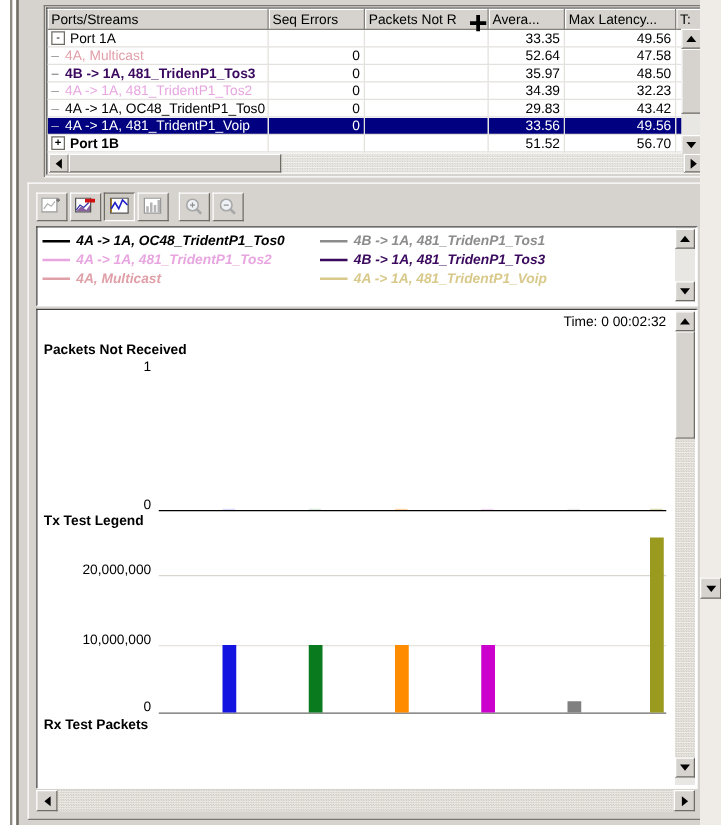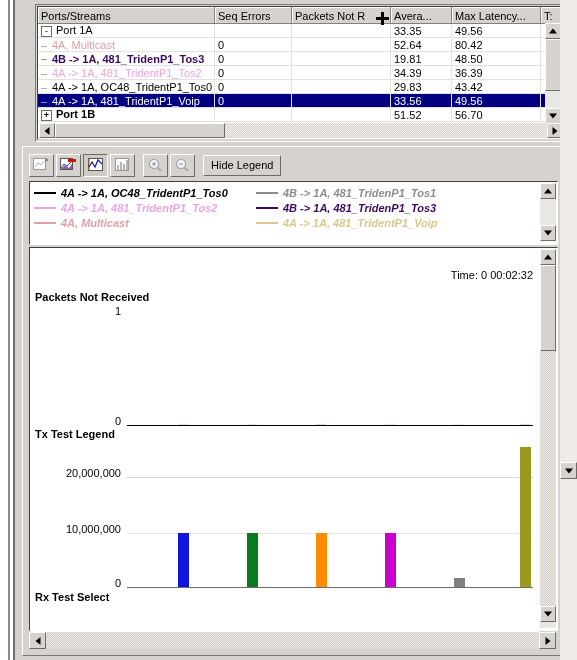--- a/index.html
+++ b/index.html
@@ -44,21 +44,21 @@
     box-shadow:inset 1px 0 0 #ffffff;
   }
   th.num{text-align:right;}
   table.grid td{
     height:13px;font-size:11px;padding:0 3px;
     border-bottom:1px solid #e3e1dd;
     border-right:1px solid #e3e1dd;
     white-space:nowrap;overflow:hidden;
     background:#ffffff;
   }
-  td.num{text-align:left;}
+  td.num{text-align:right;}
   tr.sel td{background:#000080;color:#ffffff;}
   td.shade{background:#e8e4ee;}
   .tree-toggle{
     display:inline-block;width:9px;height:9px;line-height:8px;
     border:1px solid #6f6c66;background:#ffffff;
     text-align:center;font-size:9px;vertical-align:middle;margin-right:4px;
     font-family:"Liberation Sans", sans-serif;
   }
   .dash{display:inline-block;width:11px;color:#9a9a9a;}
   .indent{padding-left:14px;}
@@ -145,21 +145,21 @@
   .lg-label{font-size:11px;font-style:italic;font-weight:bold;}
   .lg-vsb{position:absolute;right:1px;top:1px;width:16px;height:58px;background:#e9e7e3;}
 
   
   .charts-box{
     position:absolute;left:6px;top:100px;width:527px;height:382px;
     background:#ffffff;
     border-top:1px solid #404040;border-left:1px solid #404040;
     border-right:1px solid #ffffff;border-bottom:1px solid #ffffff;
   }
-  .charts-clip{position:absolute;left:1px;top:19px;width:508px;height:379px;overflow:hidden;background:#fff;}
+  .charts-clip{position:absolute;left:1px;top:2px;width:508px;height:379px;overflow:hidden;background:#fff;}
   .time-label{position:absolute;right:6px;top:2px;font-size:11px;}
   .ch-title{position:absolute;left:4px;font-size:11px;font-weight:bold;}
   .axis-lbl{position:absolute;font-size:11px;text-align:right;}
   .gridline{position:absolute;height:1px;background:#d9d5d0;}
   .axisline{position:absolute;height:1px;background:#000;}
   .bar{position:absolute;}
   .charts-vsb{position:absolute;right:1px;top:1px;width:16px;height:379px;background:#e9e7e3;}
 
   .charts-hsb{
     position:absolute;left:6px;bottom:6px;width:527px;height:17px;background:#e9e7e3;
@@ -211,44 +211,44 @@
             <td></td>
           </tr>
 
           <tr>
             <td class="indent" style="color:#e0a0a8">
               <span class="dash">–</span><span>4A, Multicast</span>
             </td>
             <td class="num">0</td>
             <td></td>
             <td class="num">52.64</td>
-            <td class="num">80.42</td>
+            <td class="num">47.58</td>
             <td></td>
           </tr>
 
 
           <tr>
             <td class="indent" style="color:#3b0a5e;font-weight:bold">
               <span class="dash">–</span><span>4B -&gt; 1A, 481_TridenP1_Tos3</span>
             </td>
             <td class="num">0</td>
             <td></td>
-            <td class="num">19.81</td>
+            <td class="num">35.97</td>
             <td class="num">48.50</td>
             <td></td>
           </tr>
 
           <tr>
             <td class="indent" style="color:#e8a6e0">
               <span class="dash">–</span><span>4A -&gt; 1A, 481_TridentP1_Tos2</span>
             </td>
             <td class="num">0</td>
             <td></td>
             <td class="num">34.39</td>
-            <td class="num">36.39</td>
+            <td class="num">32.23</td>
             <td></td>
           </tr>
 
           <tr>
             <td class="indent">
               <span class="dash">–</span><span>4A -&gt; 1A, OC48_TridentP1_Tos0</span>
             </td>
             <td class="num">0</td>
             <td></td>
             <td class="num">29.83</td>
@@ -359,21 +359,20 @@
       <div class="tb-btn">
         <svg width="17" height="15" viewBox="0 0 17 15">
           <circle cx="7" cy="6" r="4.6" fill="#eef2f6" stroke="#a8a8a8" stroke-width="1.3"></circle>
           <path d="M10.3 9.4 L14 13" stroke="#a8a8a8" stroke-width="2"></path>
           <path d="M5 6 h4" stroke="#909090" stroke-width="1"></path>
         </svg>
       </div>
 
       <div class="tb-sep"></div>
 
-      <div class="tb-text">Hide Legend</div>
     </div>
 
     <div class="legend-box">
       <div class="legend-cols">
 
         <div class="lg-row">
           <div class="lg-item c1">
             <span class="lg-line" style="border-top-color:#000000"></span>
             <span class="lg-label" style="color:#000000">4A -&gt; 1A, OC48_TridentP1_Tos0</span>
           </div>
@@ -444,21 +443,21 @@
         <div class="gridline" style="left:96px;top:266px;width:406px;background:#e6e2dc"></div>
         <div class="axisline" style="left:96px;top:320px;width:406px;background:#6a6a6a"></div>
 
         <div class="bar" style="left:147px;top:266px;width:11px;height:54px;background:#1414e0"></div>
         <div class="bar" style="left:216px;top:266px;width:11px;height:54px;background:#0a7a1e"></div>
         <div class="bar" style="left:285px;top:266px;width:11px;height:54px;background:#ff8c00"></div>
         <div class="bar" style="left:354px;top:266px;width:11px;height:54px;background:#cc00cc"></div>
         <div class="bar" style="left:423px;top:311px;width:11px;height:9px;background:#808080"></div>
         <div class="bar" style="left:489px;top:180px;width:11px;height:140px;background:#9a9a1e"></div>
 
-        <div class="ch-title" style="top:324px">Rx Test Select</div>
+        <div class="ch-title" style="top:324px">Rx Test Packets</div>
       </div>
 
       <div class="charts-vsb">
         <div class="sb-btn">
             <span class="arr arr-up"></span>
           </div>
         <div class="sb-thumb" style="height:86px"></div>
         <div style="height:255px;background:repeating-conic-gradient(#d0ccc6 0% 25%, #efece7 0% 50%) 0 0/2px 2px;"></div>
         <div class="sb-btn">
             <span class="arr arr-dn"></span>

